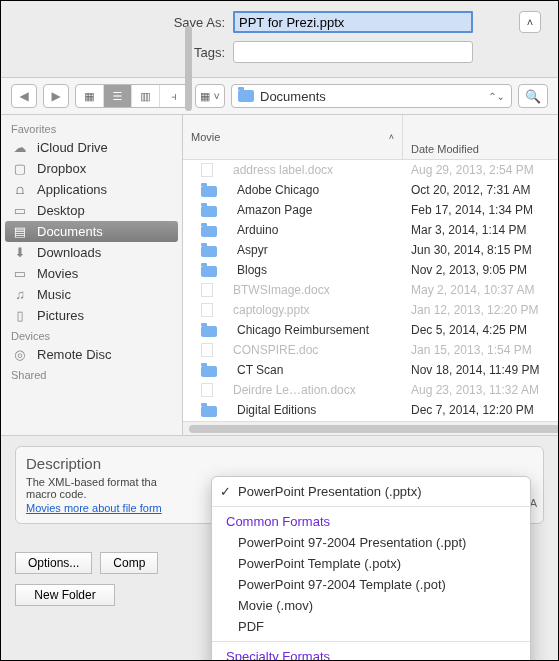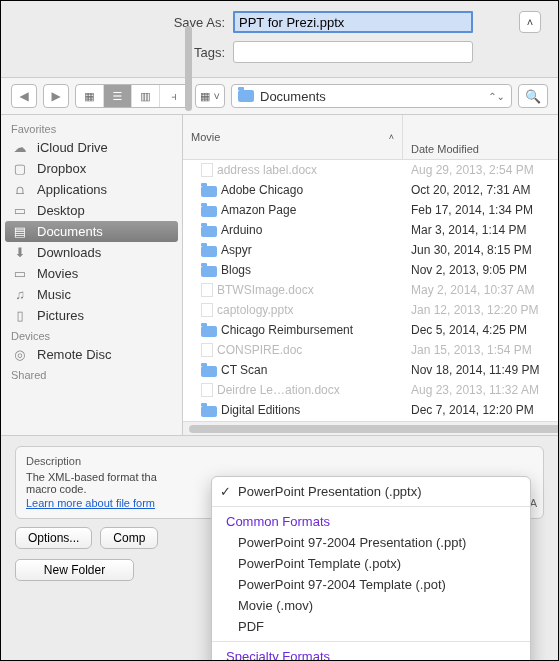--- a/index.html
+++ b/index.html
@@ -30,39 +30,39 @@
 .side-item.sel { background: linear-gradient(#9a9a9a,#7d7d7d); color: #fff; border-radius: 3px; margin: 0 4px; padding-left:6px;}
 .side-ico { width: 18px; height: 14px; display:inline-flex; align-items:center; justify-content:center; color:#888; }
 .side-item.sel .side-ico { color:#fff; }
 .filelist { flex: 1; display: flex; flex-direction: column; position: relative; }
 .cols { display: flex; background: #f5f5f5; border-bottom: 1px solid #ddd; font-size: 11px; color: #555; }
 .col-n { flex: 1; padding: 4px 8px; border-right: 1px solid #ddd; display:flex; align-items:center; justify-content:space-between;}
 .col-d { width: 155px; padding: 4px 8px; margin-top: 24px; }
 .rows { flex: 1; overflow-y: auto; }
 .frow { display: flex; align-items: center; font-size: 12px; height: 20px; }
 .frow.dim { color: #bbb; }
-.frow .fname { flex: 1; display: flex; align-items: center; gap: 4px; padding-left: 18px; overflow:hidden; white-space:nowrap; text-overflow:ellipsis;}
+.frow .fname { flex: 1; display: flex; align-items: center; gap: 20px; padding-left: 18px; overflow:hidden; white-space:nowrap; text-overflow:ellipsis;}
 .frow .fdate { width: 155px; padding-left: 8px; font-size: 12px; }
 .fico { width: 16px; height: 14px; display:inline-block; }
 .fico.folder { background:#7bb3f0; border-radius:2px; position:relative; height:11px; margin-top:2px;}
 .fico.folder::before{content:"";position:absolute;top:-3px;left:0;width:6px;height:3px;background:#7bb3f0;border-radius:1px 1px 0 0;}
 .fico.doc { border:1px solid #ccc; background:#fff; width:12px; height:14px; position:relative;}
 .fico.doc.dim { border-color:#e0e0e0;}
 .vscroll { position:absolute; top:0; bottom:0; left:182px; width:10px; background:transparent;}
 .vscroll-thumb { position:absolute; top:25px; width:7px; height:85px; background:#c0c0c0; border-radius:4px; right:1px;}
 .hscroll { height: 14px; background:#f0f0f0; border-top:1px solid #ddd; position:relative;}
 .hscroll-thumb{ position:absolute; left:6px; top:3px; height:8px; width:380px; background:#c8c8c8; border-radius:4px;}
 .bottom { padding: 10px 14px; border-top:1px solid #ccc; position:relative; }
 .desc-box { border:1px solid #ccc; border-radius:6px; padding:8px 10px; background:#f7f7f7; position:relative;}
-.desc-box .dtitle { font-size:11px; color:#555; margin-bottom:4px;}
+.desc-box .dtitle { font-size:15px; color:#555; margin-bottom:4px;}
 .desc-box .dtext { font-size:11px; color:#444; }
 .desc-box .dlink { font-size:11px; color:#1a5fd0; text-decoration:underline; }
 .btns-row { display:flex; gap:8px; margin-top:8px;}
-.btn { border:1px solid #bbb; background:linear-gradient(#fff,#efefef); border-radius:6px; padding:3px 12px; font-size:12px;}
-.newf { margin-top:10px; width:119px; border:1px solid #bbb; background:linear-gradient(#fff,#efefef); border-radius:5px; padding:3px 12px; font-size:12px;}
+.btn { border:1px solid #bbb; background:linear-gradient(#fff,#efefef); border-radius:0; padding:3px 12px; font-size:12px;margin-top:20px;}
+.newf { margin-top:10px; width:100px; border:1px solid #bbb; background:linear-gradient(#fff,#efefef); border-radius:0; padding:3px 12px; font-size:12px;}
 .format-lbl { position:absolute; left:172px; top:10px; font-size:13px; }
 .dropdown { position:absolute; left:210px; top:475px; width:320px; background:#fff; border:1px solid #c8c8c8; border-radius:6px; box-shadow:0 6px 18px rgba(0,0,0,0.25); padding:4px 0; z-index:10;}
 .dd-item { padding:3px 14px 3px 26px; font-size:13px; position:relative;}
 .dd-item.sel::before { content:"✓"; position:absolute; left:8px; }
 .dd-hdr { padding:3px 14px; font-size:13px; color:#6d28d9; }
 .dd-sep { height:1px; background:#e2e2e2; margin:4px 0;}
 .vba-badge { position:absolute; right:6px; top:50px; font-size:11px; color:#666;}
 </style>
 </head>
 <body>
@@ -271,21 +271,21 @@
         <div class="hscroll-thumb"></div>
       </div>
   </div>
 </div>
 
 <div class="bottom">
   <div class="format-lbl">Forma</div>
   <div class="desc-box">
     <div class="dtitle">Description</div>
     <div class="dtext"><span>The XML-based format tha</span><br><span>macro code.</span></div>
-    <a href="#" class="dlink">Learn more about file form</a>
+    <a href="#" class="dlink">Movies more about file form</a>
     <div class="vba-badge">/BA</div>
   </div>
   <div class="btns-row">
     <button class="btn">Options...</button>
     <button class="btn">Comp</button>
   </div>
   <button class="newf">New Folder</button>
 </div>
 
 <div class="dropdown">

